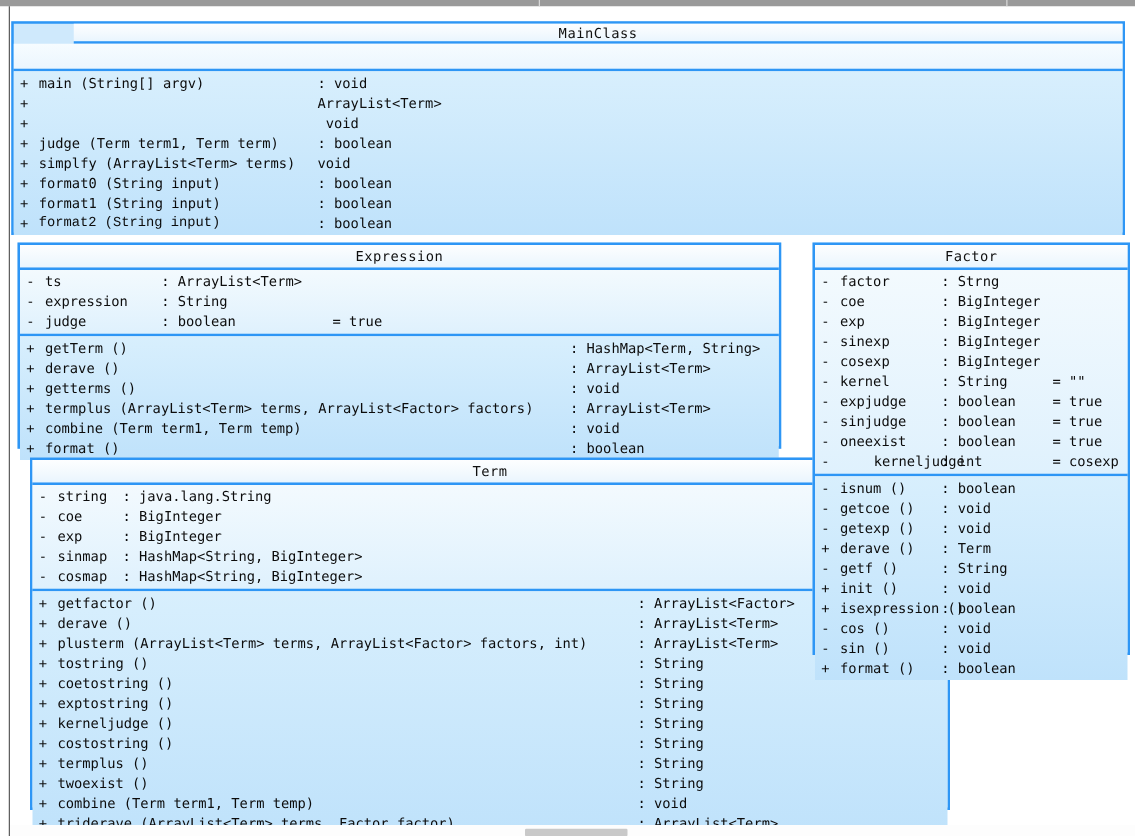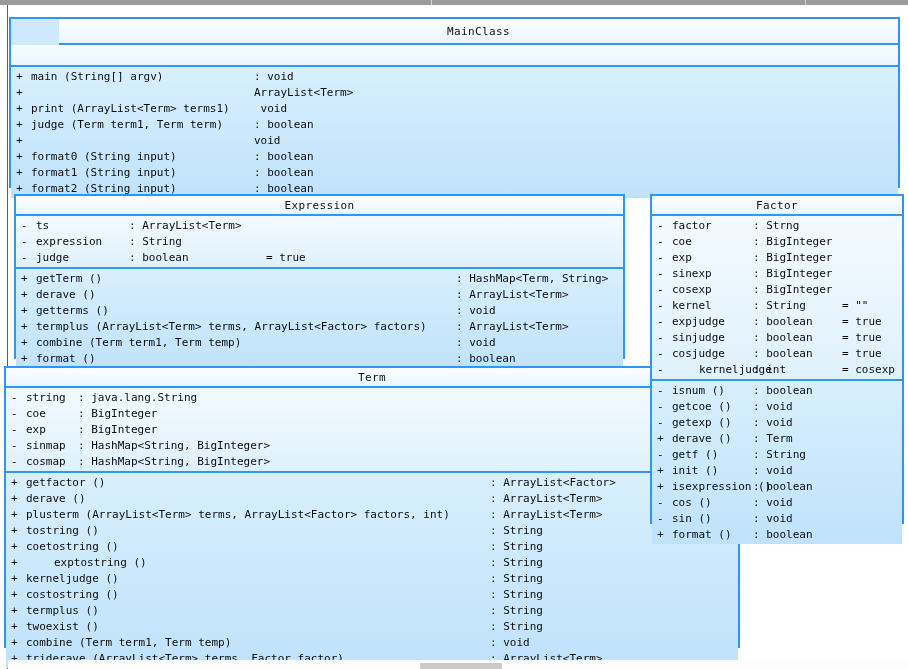--- a/index.html
+++ b/index.html
@@ -114,85 +114,85 @@
 </head>
 <body>
 
 <div class="top-strip"></div>
 <div class="top-strip-seam" style="left:431px"></div>
 <div class="top-strip-seam" style="left:805px"></div>
 <div class="left-rail"></div>
 
 <div id="diagram-root">
     <div class="uml-class" style="left: 9px; top: 17px; width: 891px; height: 171px;">
-      <div class="uml-section uml-title" style="height: 26px; margin-left: 48px;">MainClass</div>
+      <div class="uml-section uml-title" style="height: 16px; margin-left: 48px;">MainClass</div>
       <div class="uml-section uml-empty" style="height: 22px;"></div>
       <div class="uml-section uml-ops">
         <div class="row"><span class="vis">+</span><span class="nm" style="left: 20px;">main (String[] argv)</span><span class="ty" style="left: 243px;">: void</span></div>
         <div class="row"><span class="vis">+</span><span class="ty" style="left: 243px;">ArrayList&lt;Term&gt;</span></div>
-        <div class="row"><span class="vis">+</span><span class="nm" style="left: 20px;">print (ArrayList&lt;Term&gt; terms1)</span><span class="ty" style="left: 243px;"> void</span></div>
+        <div class="row"><span class="vis">+</span><span class="ty" style="left: 243px;"> void</span></div>
         <div class="row"><span class="vis">+</span><span class="nm" style="left: 20px;">judge (Term term1, Term term)</span><span class="ty" style="left: 243px;">: boolean</span></div>
-        <div class="row"><span class="vis">+</span><span class="ty" style="left: 243px;">void</span></div>
+        <div class="row"><span class="vis">+</span><span class="nm" style="left: 20px;">simplfy (ArrayList&lt;Term&gt; terms)</span><span class="ty" style="left: 243px;">void</span></div>
         <div class="row"><span class="vis">+</span><span class="nm" style="left: 20px;">format0 (String input)</span><span class="ty" style="left: 243px;">: boolean</span></div>
         <div class="row"><span class="vis">+</span><span class="nm" style="left: 20px;">format1 (String input)</span><span class="ty" style="left: 243px;">: boolean</span></div>
-        <div class="row"><span class="vis">+</span><span class="nm" style="left: 20px;">format2 (String input)</span><span class="ty" style="left: 243px;">: boolean</span></div>
+        <div class="row"><span class="vis">+</span><span class="nm" style="left: 20px; font-family: Liberation Mono, monospace;">format2 (String input)</span><span class="ty" style="left: 243px;">: boolean</span></div>
       </div>
     </div>
     <div class="uml-class" style="left: 14px; top: 194px; width: 611px; height: 165px;">
       <div class="uml-section uml-title" style="height: 20px;">Expression</div>
       <div class="uml-section uml-attrs">
         <div class="row"><span class="vis">-</span><span class="nm" style="left: 20px;">ts</span><span class="ty" style="left: 113px;">: ArrayList&lt;Term&gt;</span></div>
         <div class="row"><span class="vis">-</span><span class="nm" style="left: 20px;">expression</span><span class="ty" style="left: 113px;">: String</span></div>
         <div class="row"><span class="vis">-</span><span class="nm" style="left: 20px;">judge</span><span class="ty" style="left: 113px;">: boolean</span><span class="df" style="left: 250px;">= true</span></div>
       </div>
       <div class="uml-section uml-ops">
         <div class="row"><span class="vis">+</span><span class="nm" style="left: 20px;">getTerm ()</span><span class="ty" style="left: 440px;">: HashMap&lt;Term, String&gt;</span></div>
         <div class="row"><span class="vis">+</span><span class="nm" style="left: 20px;">derave ()</span><span class="ty" style="left: 440px;">: ArrayList&lt;Term&gt;</span></div>
         <div class="row"><span class="vis">+</span><span class="nm" style="left: 20px;">getterms ()</span><span class="ty" style="left: 440px;">: void</span></div>
         <div class="row"><span class="vis">+</span><span class="nm" style="left: 20px;">termplus (ArrayList&lt;Term&gt; terms, ArrayList&lt;Factor&gt; factors)</span><span class="ty" style="left: 440px;">: ArrayList&lt;Term&gt;</span></div>
         <div class="row"><span class="vis">+</span><span class="nm" style="left: 20px;">combine (Term term1, Term temp)</span><span class="ty" style="left: 440px;">: void</span></div>
         <div class="row"><span class="vis">+</span><span class="nm" style="left: 20px;">format ()</span><span class="ty" style="left: 440px;">: boolean</span></div>
       </div>
     </div>
-    <div class="uml-class" style="left: 4px; top: 366px; width: 736px; height: 282px;">
+    <div class="uml-class" style="left: 24px; top: 366px; width: 736px; height: 282px;">
       <div class="uml-section uml-title" style="height: 20px;">Term</div>
       <div class="uml-section uml-attrs">
         <div class="row"><span class="vis">-</span><span class="nm" style="left: 20px;">string</span><span class="ty" style="left: 72px;">: java.lang.String</span></div>
         <div class="row"><span class="vis">-</span><span class="nm" style="left: 20px;">coe</span><span class="ty" style="left: 72px;">: BigInteger</span></div>
         <div class="row"><span class="vis">-</span><span class="nm" style="left: 20px;">exp</span><span class="ty" style="left: 72px;">: BigInteger</span></div>
         <div class="row"><span class="vis">-</span><span class="nm" style="left: 20px;">sinmap</span><span class="ty" style="left: 72px;">: HashMap&lt;String, BigInteger&gt;</span></div>
         <div class="row"><span class="vis">-</span><span class="nm" style="left: 20px;">cosmap</span><span class="ty" style="left: 72px;">: HashMap&lt;String, BigInteger&gt;</span></div>
       </div>
       <div class="uml-section uml-ops">
         <div class="row"><span class="vis">+</span><span class="nm" style="left: 20px;">getfactor ()</span><span class="ty" style="left: 484px;">: ArrayList&lt;Factor&gt;</span></div>
         <div class="row"><span class="vis">+</span><span class="nm" style="left: 20px;">derave ()</span><span class="ty" style="left: 484px;">: ArrayList&lt;Term&gt;</span></div>
         <div class="row"><span class="vis">+</span><span class="nm" style="left: 20px;">plusterm (ArrayList&lt;Term&gt; terms, ArrayList&lt;Factor&gt; factors, int)</span><span class="ty" style="left: 484px;">: ArrayList&lt;Term&gt;</span></div>
         <div class="row"><span class="vis">+</span><span class="nm" style="left: 20px;">tostring ()</span><span class="ty" style="left: 484px;">: String</span></div>
         <div class="row"><span class="vis">+</span><span class="nm" style="left: 20px;">coetostring ()</span><span class="ty" style="left: 484px;">: String</span></div>
-        <div class="row"><span class="vis">+</span><span class="nm" style="left: 20px; margin-left: 28px;">exptostring ()</span><span class="ty" style="left: 484px;">: String</span></div>
+        <div class="row"><span class="vis">+</span><span class="nm" style="left: 20px;">exptostring ()</span><span class="ty" style="left: 484px;">: String</span></div>
         <div class="row"><span class="vis">+</span><span class="nm" style="left: 20px;">kerneljudge ()</span><span class="ty" style="left: 484px;">: String</span></div>
         <div class="row"><span class="vis">+</span><span class="nm" style="left: 20px; text-align: center;">costostring ()</span><span class="ty" style="left: 484px;">: String</span></div>
         <div class="row"><span class="vis">+</span><span class="nm" style="left: 20px;">termplus ()</span><span class="ty" style="left: 484px;">: String</span></div>
         <div class="row"><span class="vis">+</span><span class="nm" style="left: 20px;">twoexist ()</span><span class="ty" style="left: 484px;">: String</span></div>
         <div class="row"><span class="vis">+</span><span class="nm" style="left: 20px;">combine (Term term1, Term temp)</span><span class="ty" style="left: 484px;">: void</span></div>
         <div class="row"><span class="vis">+</span><span class="nm" style="left: 20px;">triderave (ArrayList&lt;Term&gt; terms, Factor factor)</span><span class="ty" style="left: 484px;">: ArrayList&lt;Term&gt;</span></div>
       </div>
     </div>
     <div class="uml-class" style="left: 650px; top: 194px; width: 254px; height: 330px;">
       <div class="uml-section uml-title" style="height: 20px;">Factor</div>
       <div class="uml-section uml-attrs">
         <div class="row"><span class="vis">-</span><span class="nm" style="left: 20px;">factor</span><span class="ty" style="left: 101px;">: Strng</span></div>
         <div class="row"><span class="vis">-</span><span class="nm" style="left: 20px;">coe</span><span class="ty" style="left: 101px;">: BigInteger</span></div>
         <div class="row"><span class="vis">-</span><span class="nm" style="left: 20px;">exp</span><span class="ty" style="left: 101px;">: BigInteger</span></div>
         <div class="row"><span class="vis">-</span><span class="nm" style="left: 20px;">sinexp</span><span class="ty" style="left: 101px;">: BigInteger</span></div>
         <div class="row"><span class="vis">-</span><span class="nm" style="left: 20px;">cosexp</span><span class="ty" style="left: 101px;">: BigInteger</span></div>
         <div class="row"><span class="vis">-</span><span class="nm" style="left: 20px;">kernel</span><span class="ty" style="left: 101px;">: String</span><span class="df" style="left: 190px;">= ""</span></div>
         <div class="row"><span class="vis">-</span><span class="nm" style="left: 20px; text-align: center;">expjudge</span><span class="ty" style="left: 101px;">: boolean</span><span class="df" style="left: 190px;">= true</span></div>
         <div class="row"><span class="vis">-</span><span class="nm" style="left: 20px;">sinjudge</span><span class="ty" style="left: 101px;">: boolean</span><span class="df" style="left: 190px;">= true</span></div>
-        <div class="row"><span class="vis">-</span><span class="nm" style="left: 20px;">cosjudge</span><span class="ty" style="left: 101px;">: boolean</span><span class="df" style="left: 190px;">= true</span></div>
+        <div class="row"><span class="vis">-</span><span class="nm" style="left: 20px;">oneexist</span><span class="ty" style="left: 101px;">: boolean</span><span class="df" style="left: 190px;">= true</span></div>
         <div class="row"><span class="vis">-</span><span class="nm" style="left: 20px; margin-left: 27px;">kerneljudge</span><span class="ty" style="left: 101px;">: int</span><span class="df" style="left: 190px;">= cosexp</span></div>
       </div>
       <div class="uml-section uml-ops">
         <div class="row"><span class="vis">-</span><span class="nm" style="left: 20px;">isnum ()</span><span class="ty" style="left: 101px;">: boolean</span></div>
         <div class="row"><span class="vis">-</span><span class="nm" style="left: 20px;">getcoe ()</span><span class="ty" style="left: 101px;">: void</span></div>
         <div class="row"><span class="vis">-</span><span class="nm" style="left: 20px;">getexp ()</span><span class="ty" style="left: 101px;">: void</span></div>
         <div class="row"><span class="vis">+</span><span class="nm" style="left: 20px;">derave ()</span><span class="ty" style="left: 101px;">: Term</span></div>
         <div class="row"><span class="vis">-</span><span class="nm" style="left: 20px;">getf ()</span><span class="ty" style="left: 101px;">: String</span></div>
         <div class="row"><span class="vis">+</span><span class="nm" style="left: 20px;">init ()</span><span class="ty" style="left: 101px;">: void</span></div>
         <div class="row"><span class="vis">+</span><span class="nm" style="left: 20px;">isexpression ()</span><span class="ty" style="left: 101px;">: boolean</span></div>

